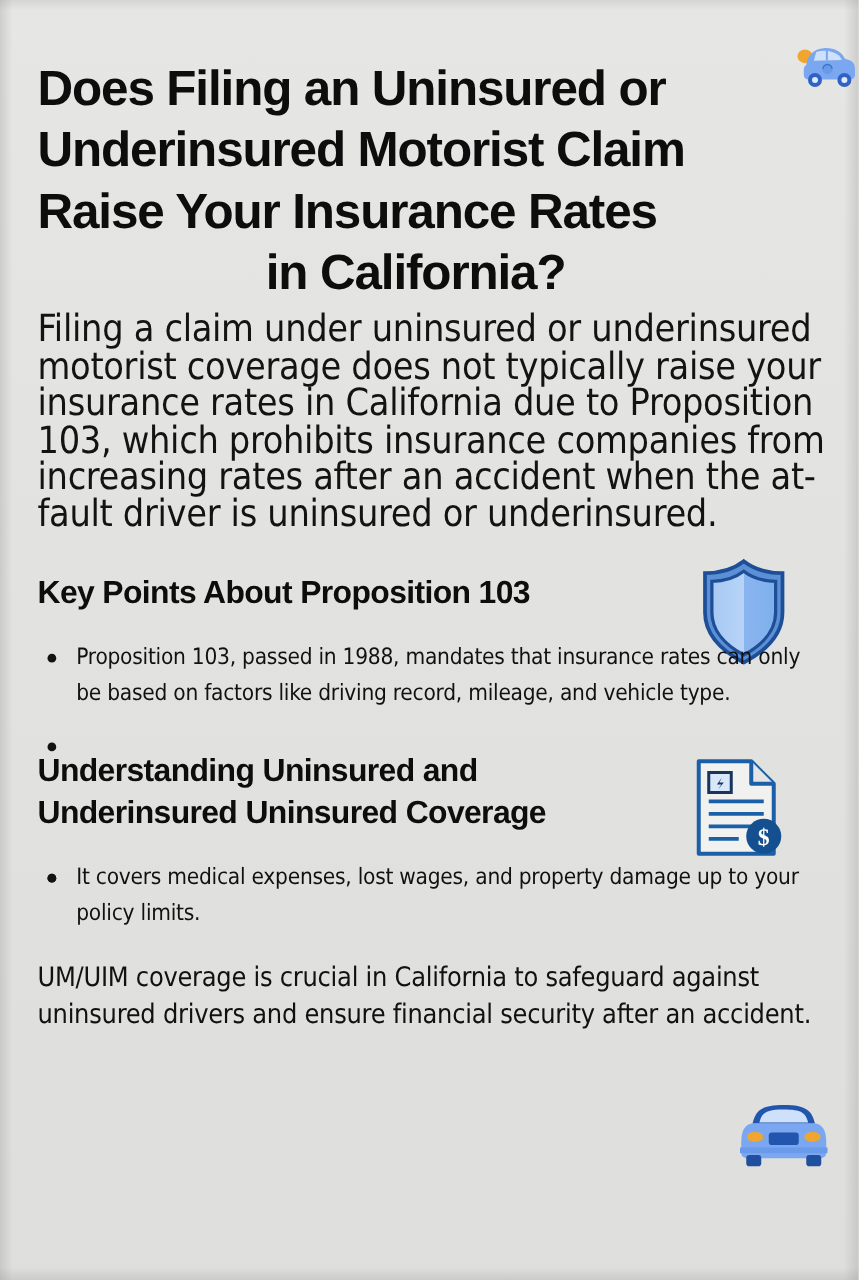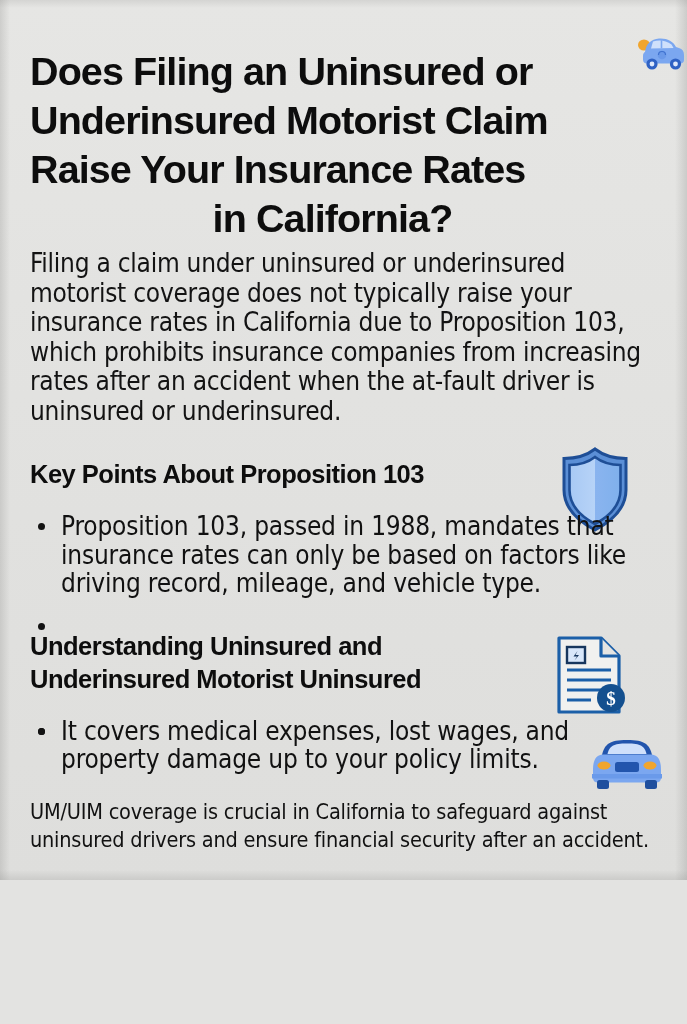--- a/index.html
+++ b/index.html
@@ -11,21 +11,21 @@
     height: 1024px;
     background: #e3e3e1;
     font-family: "Liberation Sans", sans-serif;
     overflow: hidden;
     position: relative;
   }
 
   .poster {
     position: relative;
     width: 687px;
-    height: 880px;
+    height: 1024px;
     box-sizing: border-box;
     background:
       linear-gradient(180deg, #e6e6e4 0%, #e2e2e0 45%, #dedeDc 100%);
     padding: 0;
     overflow: hidden;
   }
   
   .edge-left, .edge-right, .edge-top, .edge-bottom {
     position: absolute;
     pointer-events: none;
@@ -71,21 +71,21 @@
   }
 
   
   .body-text {
     font-family: "DejaVu Sans Condensed", "Liberation Sans Narrow", "Liberation Sans", sans-serif;
     font-stretch: condensed;
     color: #111111;
   }
   .intro {
     margin-top: 6px;
-    font-size: 26px;
+    font-size: 30px;
     line-height: 29.5px;
     letter-spacing: -0.25px;
     color: #131313;
     max-width: 640px;
   }
 
   
   .section {
     position: relative;
     margin-top: 28px;
@@ -106,21 +106,21 @@
     list-style: none;
     margin: 12px 0 0 0;
     padding: 0;
   }
   ul.bullets li {
     position: relative;
     padding-left: 31px;
     margin-bottom: 14px;
     font-family: "DejaVu Sans Condensed", "Liberation Sans Narrow", "Liberation Sans", sans-serif;
     font-stretch: condensed;
-    font-size: 26px;
+    font-size: 18px;
     line-height: 28.5px;
     letter-spacing: -0.2px;
     color: #111111;
   }
   ul.bullets li:last-child { margin-bottom: 0; }
   ul.bullets li .dot {
     position: absolute;
     left: 8px;
     top: 11px;
     width: 7px;
@@ -235,21 +235,21 @@
           <rect x="16" y="13" width="18" height="16" fill="#d8e7fa" stroke="#17365d" stroke-width="2.4"></rect>
           <path d="M26.5 17 L22.5 22.5 L26 22.5 L23.5 26.5 L28 21 L24.5 21 Z" fill="#17365d"></path>
           <line x1="16" y1="36" x2="60" y2="36" stroke="#1b5fa8" stroke-width="3"></line>
           <line x1="16" y1="46" x2="60" y2="46" stroke="#1b5fa8" stroke-width="3"></line>
           <line x1="16" y1="56" x2="60" y2="56" stroke="#1b5fa8" stroke-width="3"></line>
           <line x1="16" y1="66" x2="40" y2="66" stroke="#1b5fa8" stroke-width="3"></line>
           <circle cx="60" cy="64" r="14" fill="#14508f"></circle>
           <text x="60" y="71" font-family="Liberation Serif, serif" font-size="19" font-weight="bold" fill="#ffffff" text-anchor="middle">$</text>
         </svg>
       </span>
-      <h2 class="section-heading">Understanding Uninsured and Underinsured Motorist Uninsured</h2>
+      <h2 class="section-heading">Understanding Uninsured and Underinsured Uninsured Coverage</h2>
       <ul class="bullets">
         <li>
           <span class="dot"></span>
         </li>
         <li>
           <span class="dot"></span>
           <span>It covers medical expenses, lost wages, and property damage up to your policy limits.</span>
         </li>
       </ul>
     </div>

